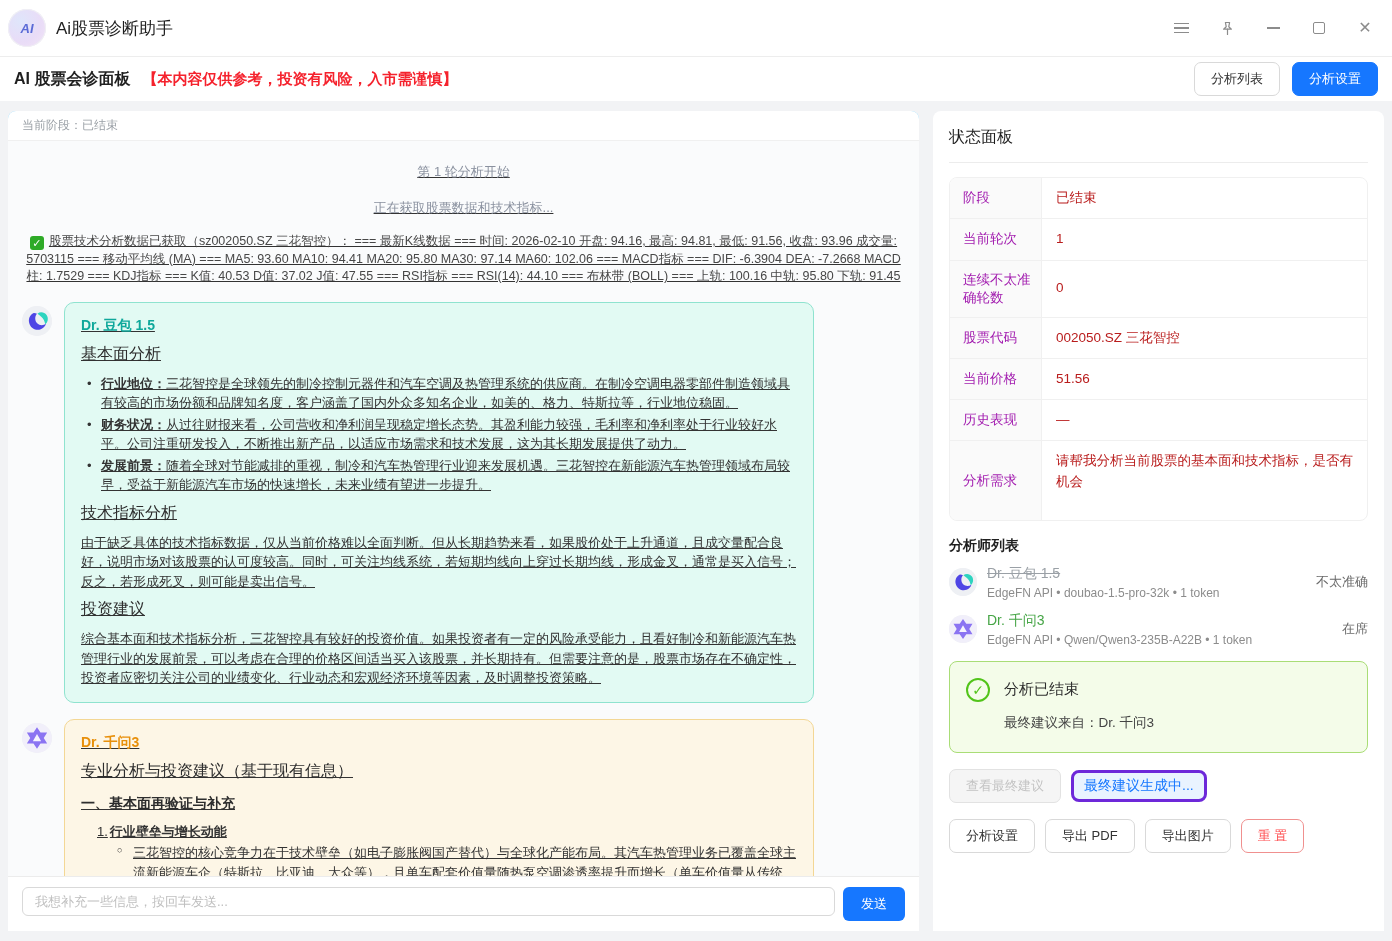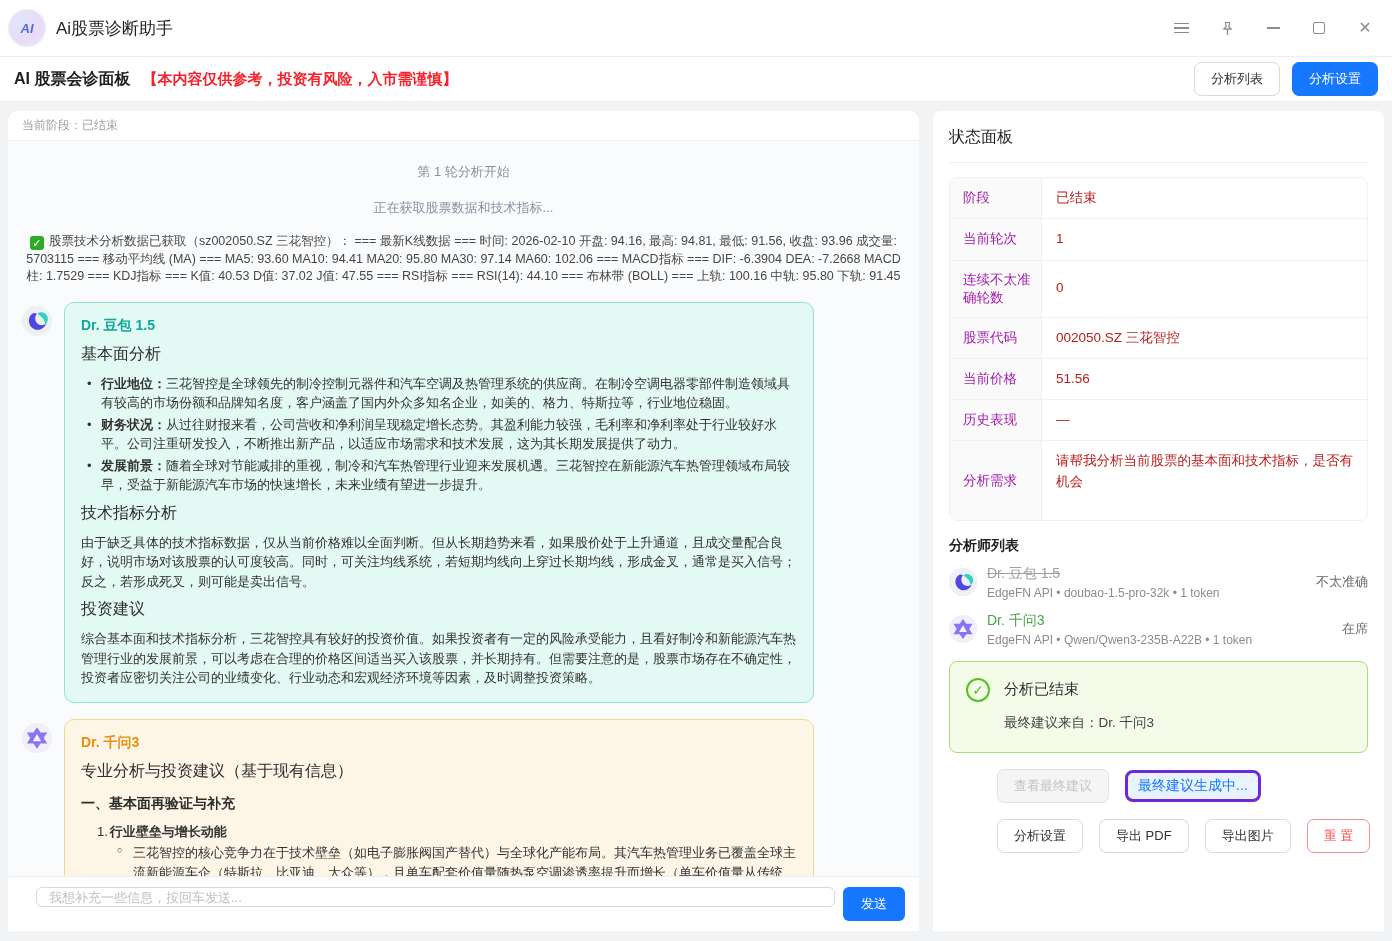--- a/index.html
+++ b/index.html
@@ -31,21 +31,21 @@
   .btn { font-size:13px; border-radius:7px; padding:7px 16px; cursor:pointer; border:1px solid #d9d9d9; background:#fff; color:#333; white-space:nowrap; }
   .btn.primary { background:#1677ff; border-color:#1677ff; color:#fff; }
 
   
   .main { display:flex; gap:14px; padding:10px 8px 0 8px; height:830px; }
   .chat-panel { flex:1; background:#7dd3fc; border-radius:8px 8px 0 0; display:flex; flex-direction:column; overflow:hidden; }
   .side-panel { width:451px; background:#fff; border-radius:8px 8px 0 0; padding:16px 16px 0 16px; overflow:hidden; }
 
   
   .phase-bar { height:30px; display:flex; align-items:center; padding:0 14px; font-size:12px; color:#9aa0a6; border-bottom:1px solid #f0f0f0; background:#fff; flex:none; }
-  .chat-scroll { flex:1; overflow:hidden; background:#fafbfc; padding:4px 14px 12px 14px; }
+  .chat-scroll { flex:1; overflow:hidden; background:#fafbfc; padding:4px 14px 12px 14px;text-decoration:underline; }
   .center-note { text-align:center; font-size:13px; color:#8a919f; margin-top:18px; }
   .tech-line { text-align:center; font-size:12.5px; color:#474747; line-height:1.4; margin-top:16px; padding:0 2px; }
   .check-box { display:inline-flex; width:14px; height:14px; background:#2eaa27; border-radius:3px; color:#fff; font-size:11px; line-height:14px; align-items:center; justify-content:center; vertical-align:-2px; margin-right:5px; }
   .msg { display:flex; gap:12px; margin-top:16px; }
   .avatar { width:30px; height:30px; border-radius:50%; flex:none; overflow:hidden; background:#eef0f4; margin-top:4px; }
   .bubble { flex:1; max-width:750px; border-radius:10px; padding:12px 16px 14px 16px; font-size:13px; line-height:1.5; color:#333; }
   .bubble.doubao { background:#e2faf3; border:1px solid #8fe3cf; }
   .bubble.qwen { background:#fdf6e6; border:1px solid #f3d795; }
   .agent-name { font-size:14px; font-weight:bold; margin-bottom:6px; }
   .agent-name.doubao-c { color:#0fa89b; }
@@ -53,21 +53,21 @@
   .bubble h3 { font-size:16px; font-weight:400; color:#2d2d2d; margin:6px 0 8px 0; }
   .bubble ul { list-style:none; margin:0 0 4px 4px; }
   .bubble ul li { position:relative; padding-left:16px; margin-bottom:2px; }
   .bubble ul li::before { content:"•"; position:absolute; left:2px; top:0; }
   .sec-title { font-size:14px; font-weight:bold; color:#2d2d2d; margin:10px 0 8px 0; }
   .ol-item { margin:2px 0 2px 16px; }
   .ol-item .num { margin-right:2px; }
   .sub-li { position:relative; padding-left:18px; margin:2px 0 2px 34px; }
   .sub-li::before { content:"○"; position:absolute; left:2px; top:1px; font-size:9px; }
   .input-bar { flex:none; display:flex; gap:8px; padding:10px 14px; background:#fff; border-top:1px solid #ececec; }
-  .input-bar input { flex:1; height:20px; border:1px solid #d9d9d9; border-radius:6px; padding:0 12px; font-size:13px; color:#333; outline:none; font-family:inherit;margin-left:14px; }
+  .input-bar input { flex:1; height:29px; border:1px solid #d9d9d9; border-radius:6px; padding:0 12px; font-size:13px; color:#333; outline:none; font-family:inherit; }
   .input-bar input::placeholder { color:#bfbfbf; }
   .send-btn { width:62px; height:34px; background:#1677ff; color:#fff; border:none; border-radius:6px; font-size:13px; cursor:pointer; }
 
   
   .sp-title { font-size:16px; font-weight:normal; color:#1f1f1f; padding-bottom:14px; border-bottom:1px solid #ececec; margin-bottom:14px; }
   .status-table { border:1px solid #f0f0f0; border-radius:8px; overflow:hidden; }
   .st-row { display:flex; border-bottom:1px solid #f0f0f0; }
   .st-row:last-child { border-bottom:none; }
   .st-label { width:92px; flex:none; background:#fafafa; border-right:1px solid #f0f0f0; padding:10px 0 10px 13px; font-size:13.5px; color:#a21caf; display:flex; align-items:center; }
   .st-value { flex:1; padding:10px 14px; font-size:13.5px; color:#b91c1c; display:flex; align-items:center; line-height:1.5; }
@@ -78,21 +78,21 @@
   .an-name { font-size:14px; color:#2d2d2d; }
   .an-name.offline { color:#9aa0a6; text-decoration:line-through; }
   .an-name.online { color:#46a546; }
   .an-sub { font-size:12px; color:#8c8c8c; margin-top:3px; }
   .an-status { margin-left:auto; font-size:13px; color:#6b6b6b; white-space:nowrap; }
   .result-box { margin-top:14px; background:#f4fce9; border:1px solid #a9dd76; border-radius:8px; padding:16px 16px 20px 16px; }
   .result-head { display:flex; align-items:center; gap:14px; }
   .check-circle { width:24px; height:24px; border:2px solid #52c41a; border-radius:50%; color:#52c41a; font-size:14px; display:flex; align-items:center; justify-content:center; flex:none; }
   .result-title { font-size:15px; color:#2d2d2d; }
   .result-sub { font-size:13.5px; color:#444; margin:12px 0 0 38px; }
-  .actions-row { display:flex; gap:16px; align-items:center; margin-top:16px;margin-left:48px; }
+  .actions-row { display:flex; gap:10px; align-items:center; margin-top:16px; }
   .btn.disabled { background:#f5f5f5; color:#c3c3c3; border-color:#e2e2e2; cursor:not-allowed; }
   .tag-generating { font-size:14px; color:#1677ff; background:#e9f3ff; border:3px solid #6d28d9; border-radius:8px; padding:4px 10px;text-align:right; }
   .btn.danger { color:#ff4d4f; border-color:#f0908f; }
 </style>
 </head>
 <body>
 
 <div class="titlebar">
   <div class="logo">
       <span>AI</span>

